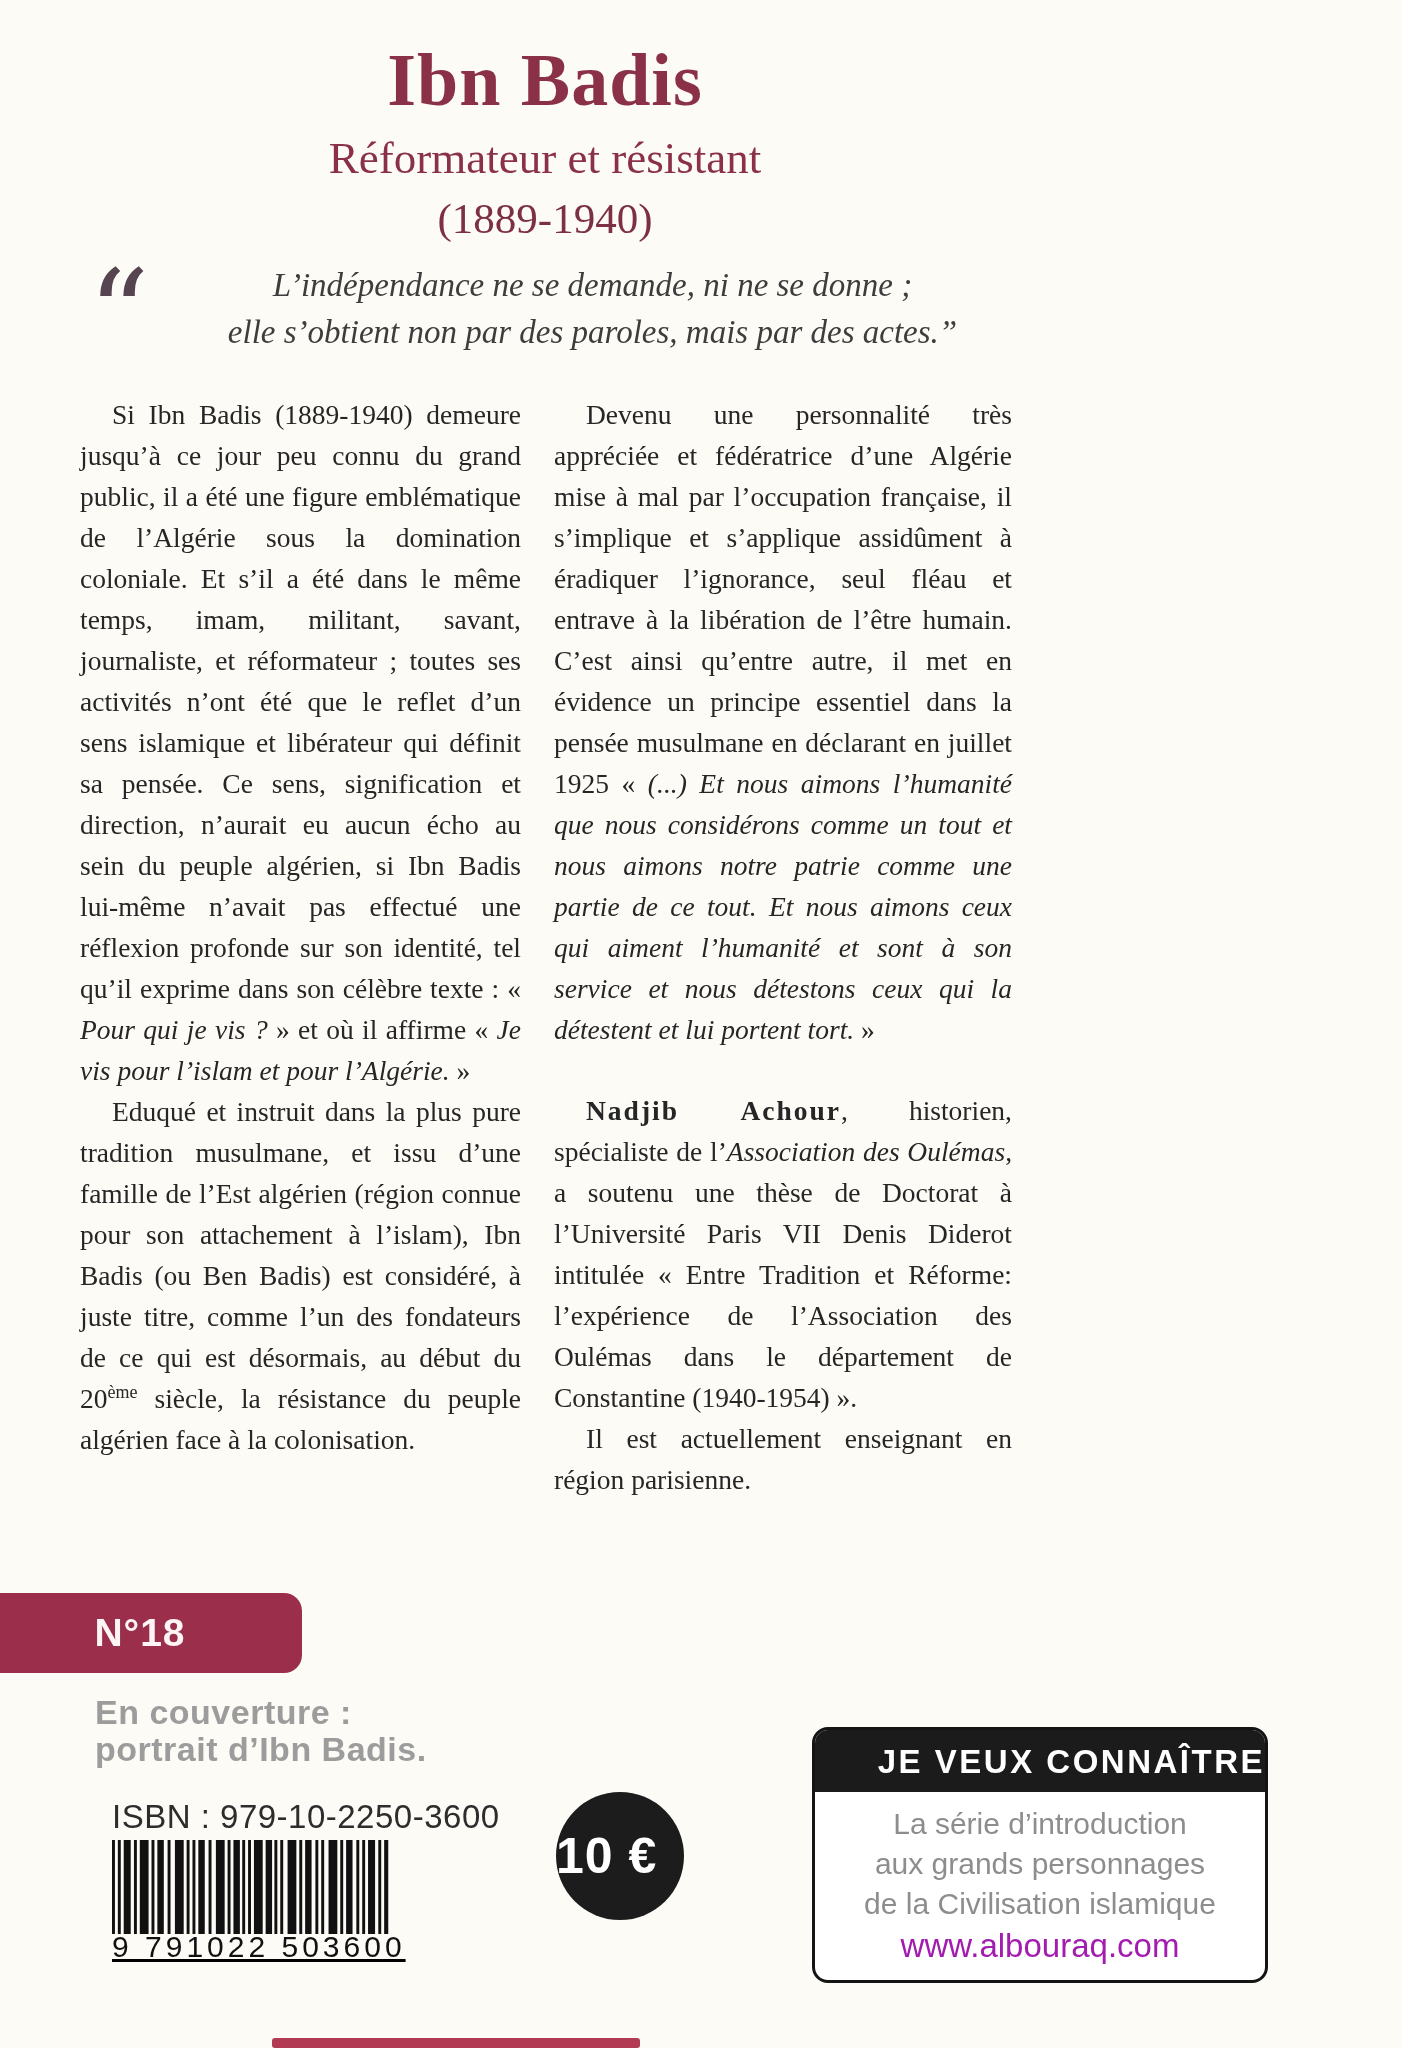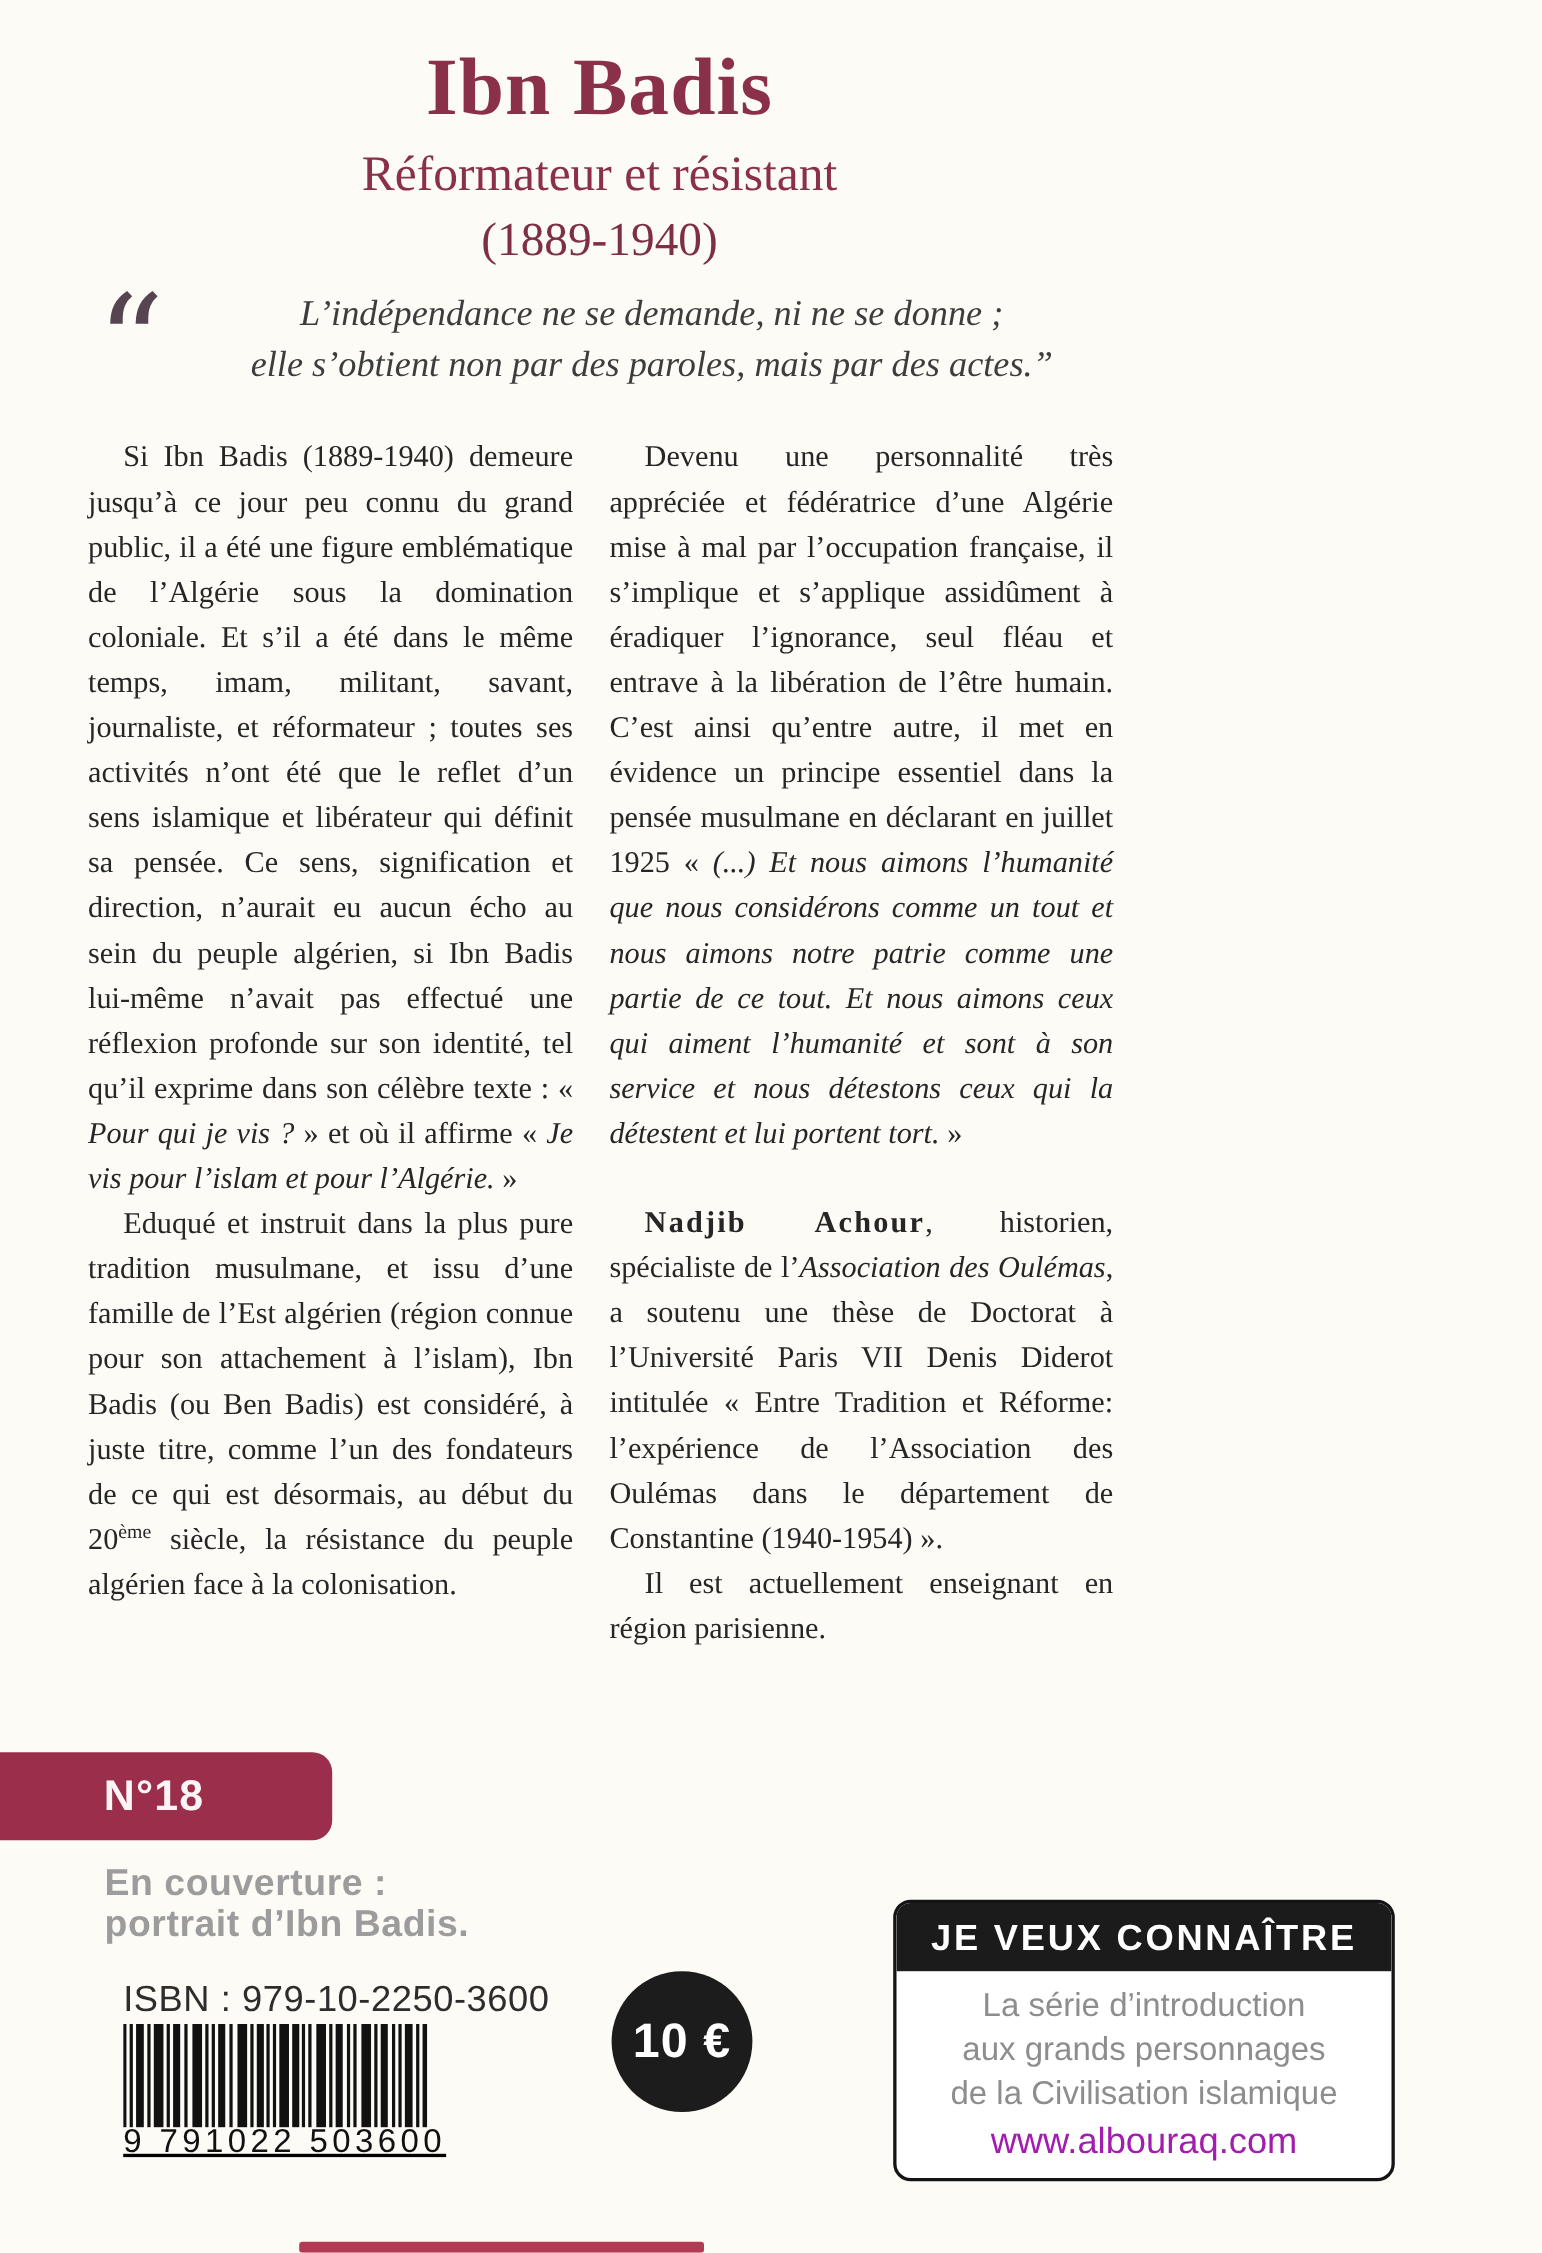--- a/index.html
+++ b/index.html
@@ -71,31 +71,31 @@
   .barcode{position:absolute;left:112px;top:1840px;width:280px;text-align:center;text-decoration:underline;}
   .barcode svg{display:block;}
   .barcode-digits{
     font-family:"Liberation Sans", sans-serif;
     font-size:30px;color:#111;letter-spacing:4px;margin-top:-4px;
     white-space:pre;
   }
   .price-circle{
     position:absolute;left:556px;top:1792px;width:128px;height:128px;
     border-radius:50%;background:#1c1c1c;
-    display:flex;align-items:center;justify-content:center;
+    display:flex;align-items:center;justify-content:flex-start;
     color:#fff;font-family:"Liberation Sans", sans-serif;
-    font-weight:bold;font-size:44px;letter-spacing:1px;
+    font-weight:bold;font-size:50px;letter-spacing:1px;
   }
   .promo-box{
     position:absolute;left:812px;top:1727px;width:456px;
     background:#ffffff;border:3px solid #141414;border-radius:16px;
     overflow:hidden;box-sizing:border-box;
   }
   .promo-header{
-    background:#1b1b1b;color:#fff;text-align:center;
+    background:#1b1b1b;color:#fff;text-align:right;
     font-family:"Liberation Sans", sans-serif;font-weight:bold;
     font-size:33px;letter-spacing:2.5px;padding:13px 0 11px;
   }
   .promo-body{
     text-align:center;padding:12px 6px 14px;
     font-family:"Liberation Sans", sans-serif;
     color:#8d8d8d;font-size:30px;line-height:40px;
   }
   .promo-url{color:#a21caf;font-size:33px;margin-top:2px;}
 

